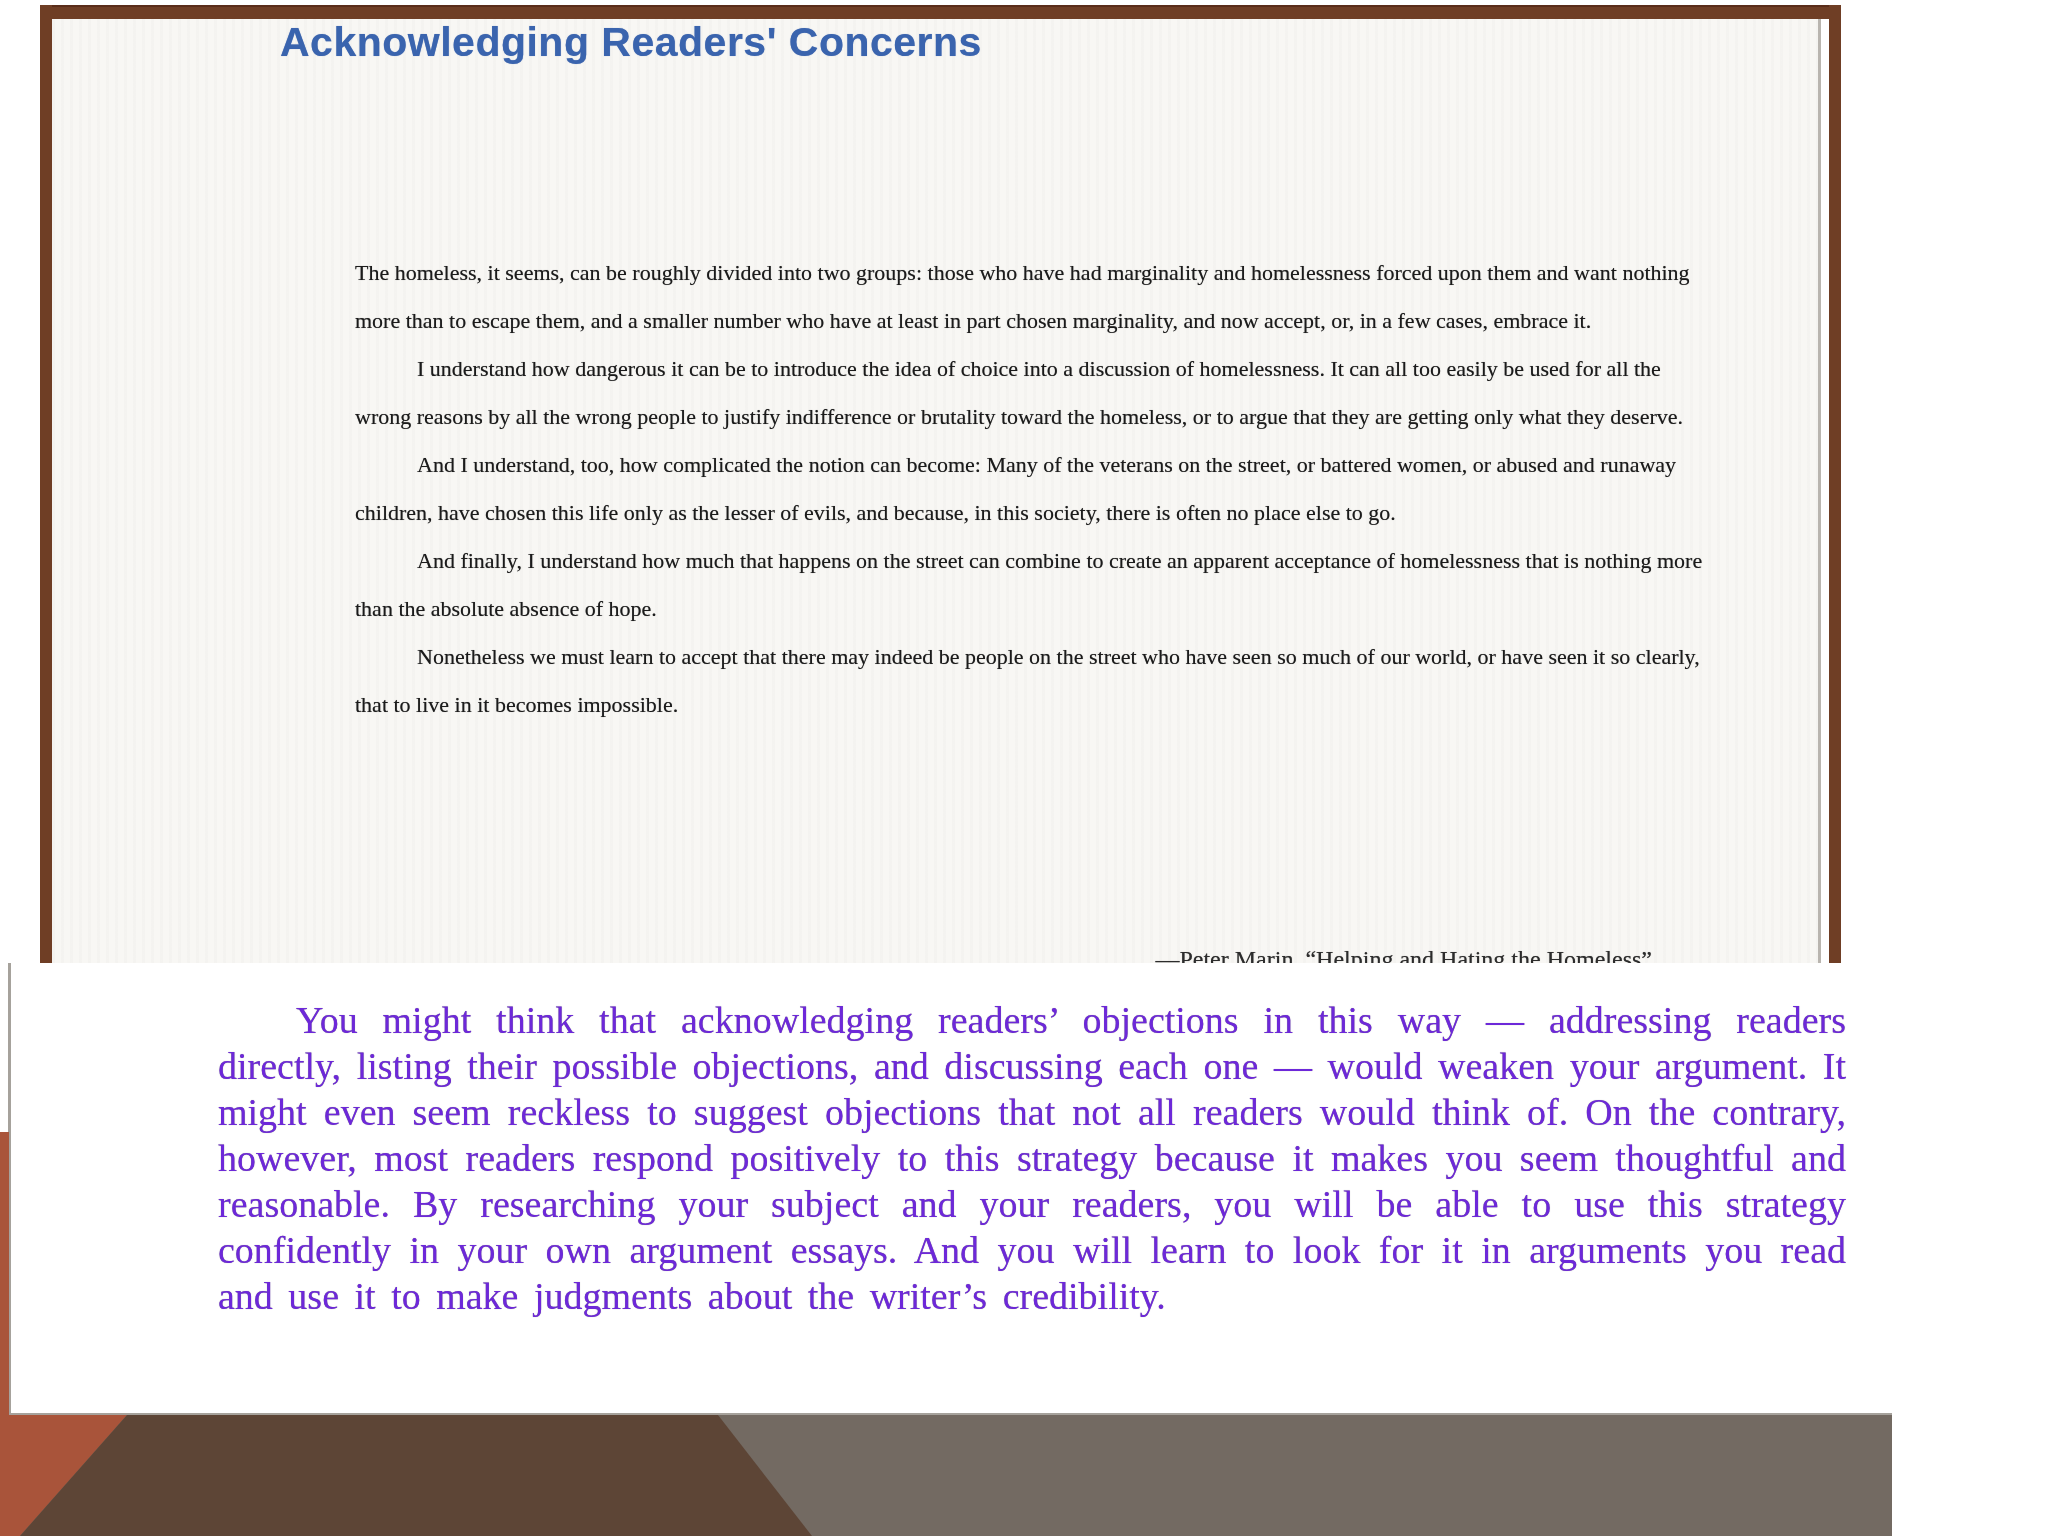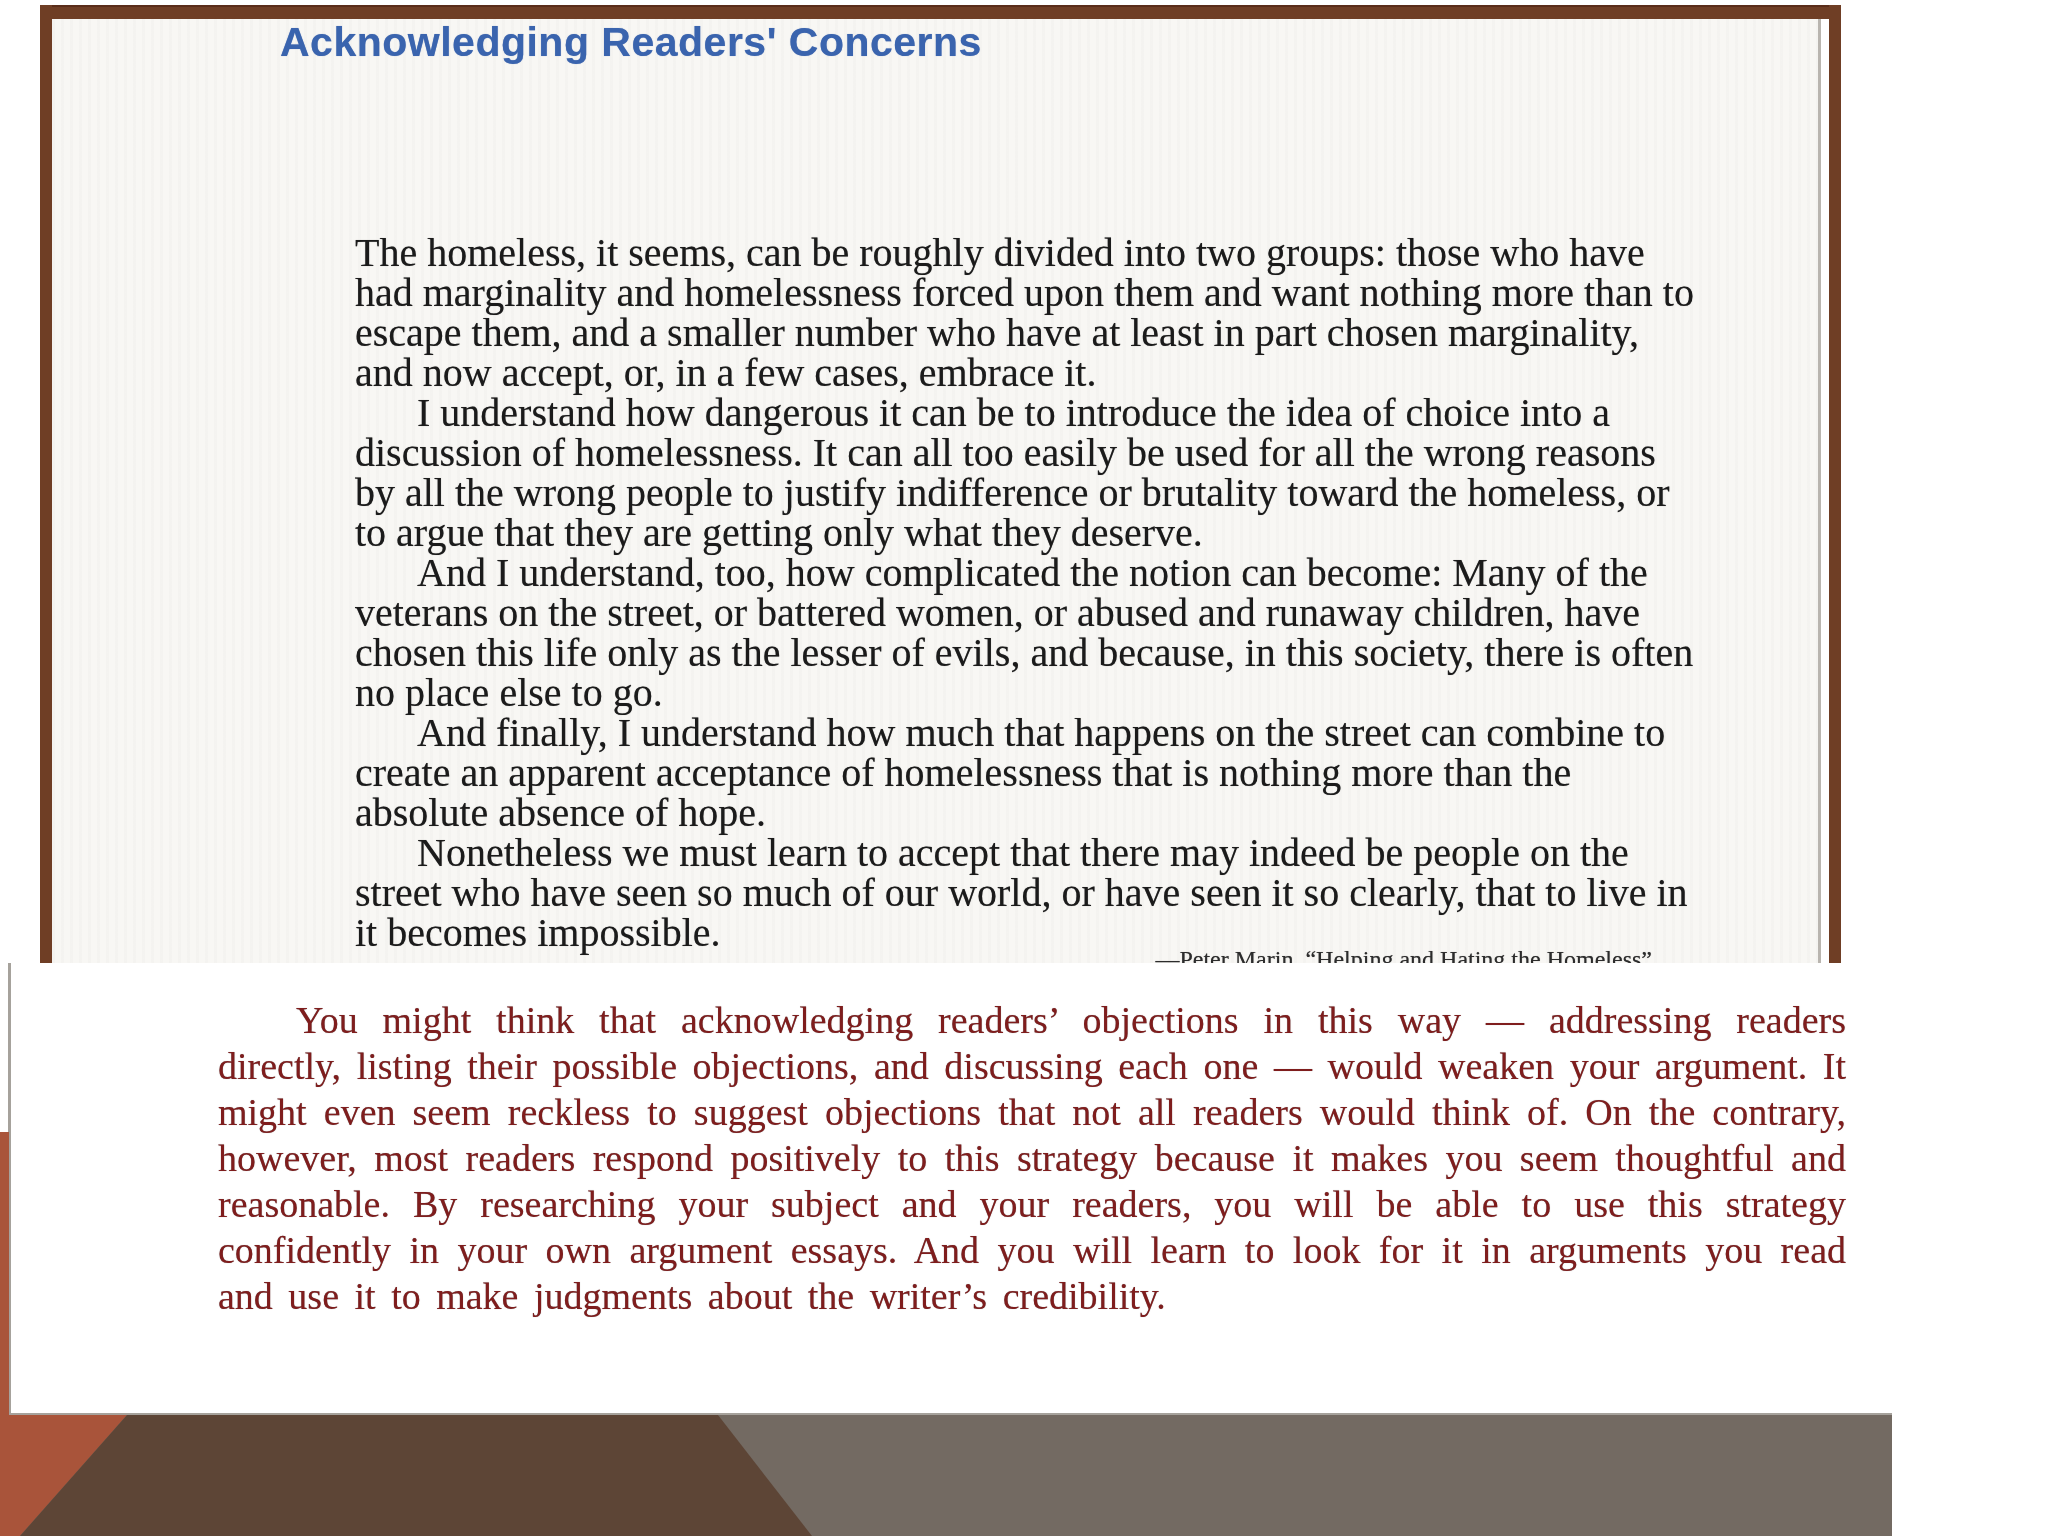--- a/index.html
+++ b/index.html
@@ -51,23 +51,23 @@
     color: #3a64ae;
     text-shadow: 0 0 0.8px rgba(46,84,158,0.6);
   }
   .page-intro {
     position: absolute; left: 228px; top: 72px;
     width: 1510px;
     font-size: 38px; line-height: 44px;
   }
   .page-intro b { letter-spacing: 0.2px; }
   .quote-block {
-    position: absolute; left: 303px; top: 216px;
+    position: absolute; left: 303px; top: 232px;
     width: 1348px;
-    font-size: 40px; line-height: 40px;
+    font-size: 22px; line-height: 48px;
   }
   .quote-block p { margin: 0; }
   .quote-block p + p { text-indent: 62px; font-family: Liberation Serif, serif; }
   .attribution {
     position: absolute; left: 0; top: 929px;
     width: 1600px;
     text-align: right;
     font-size: 24px;
     color: #2c2c2c;
     white-space: nowrap;
@@ -83,21 +83,21 @@
     box-sizing: border-box;
     overflow: hidden;
   }
   .commentary {
     position: absolute; left: 207px; top: 34px;
     width: 1628px;
     font-size: 38px; line-height: 46px;
     text-align: justify;
     text-indent: 78px;
     word-spacing: 6px;
-    color: #7f1d1d;
+    color: #6d28d9;
     text-shadow: 0 0 0.7px rgba(0,0,0,0.5);
     margin: 0;
   }
 
   
   .rust-strip {
     position: absolute; left: 0; top: 1132px;
     width: 9px; height: 283px;
     background: #a9543a;
   }

